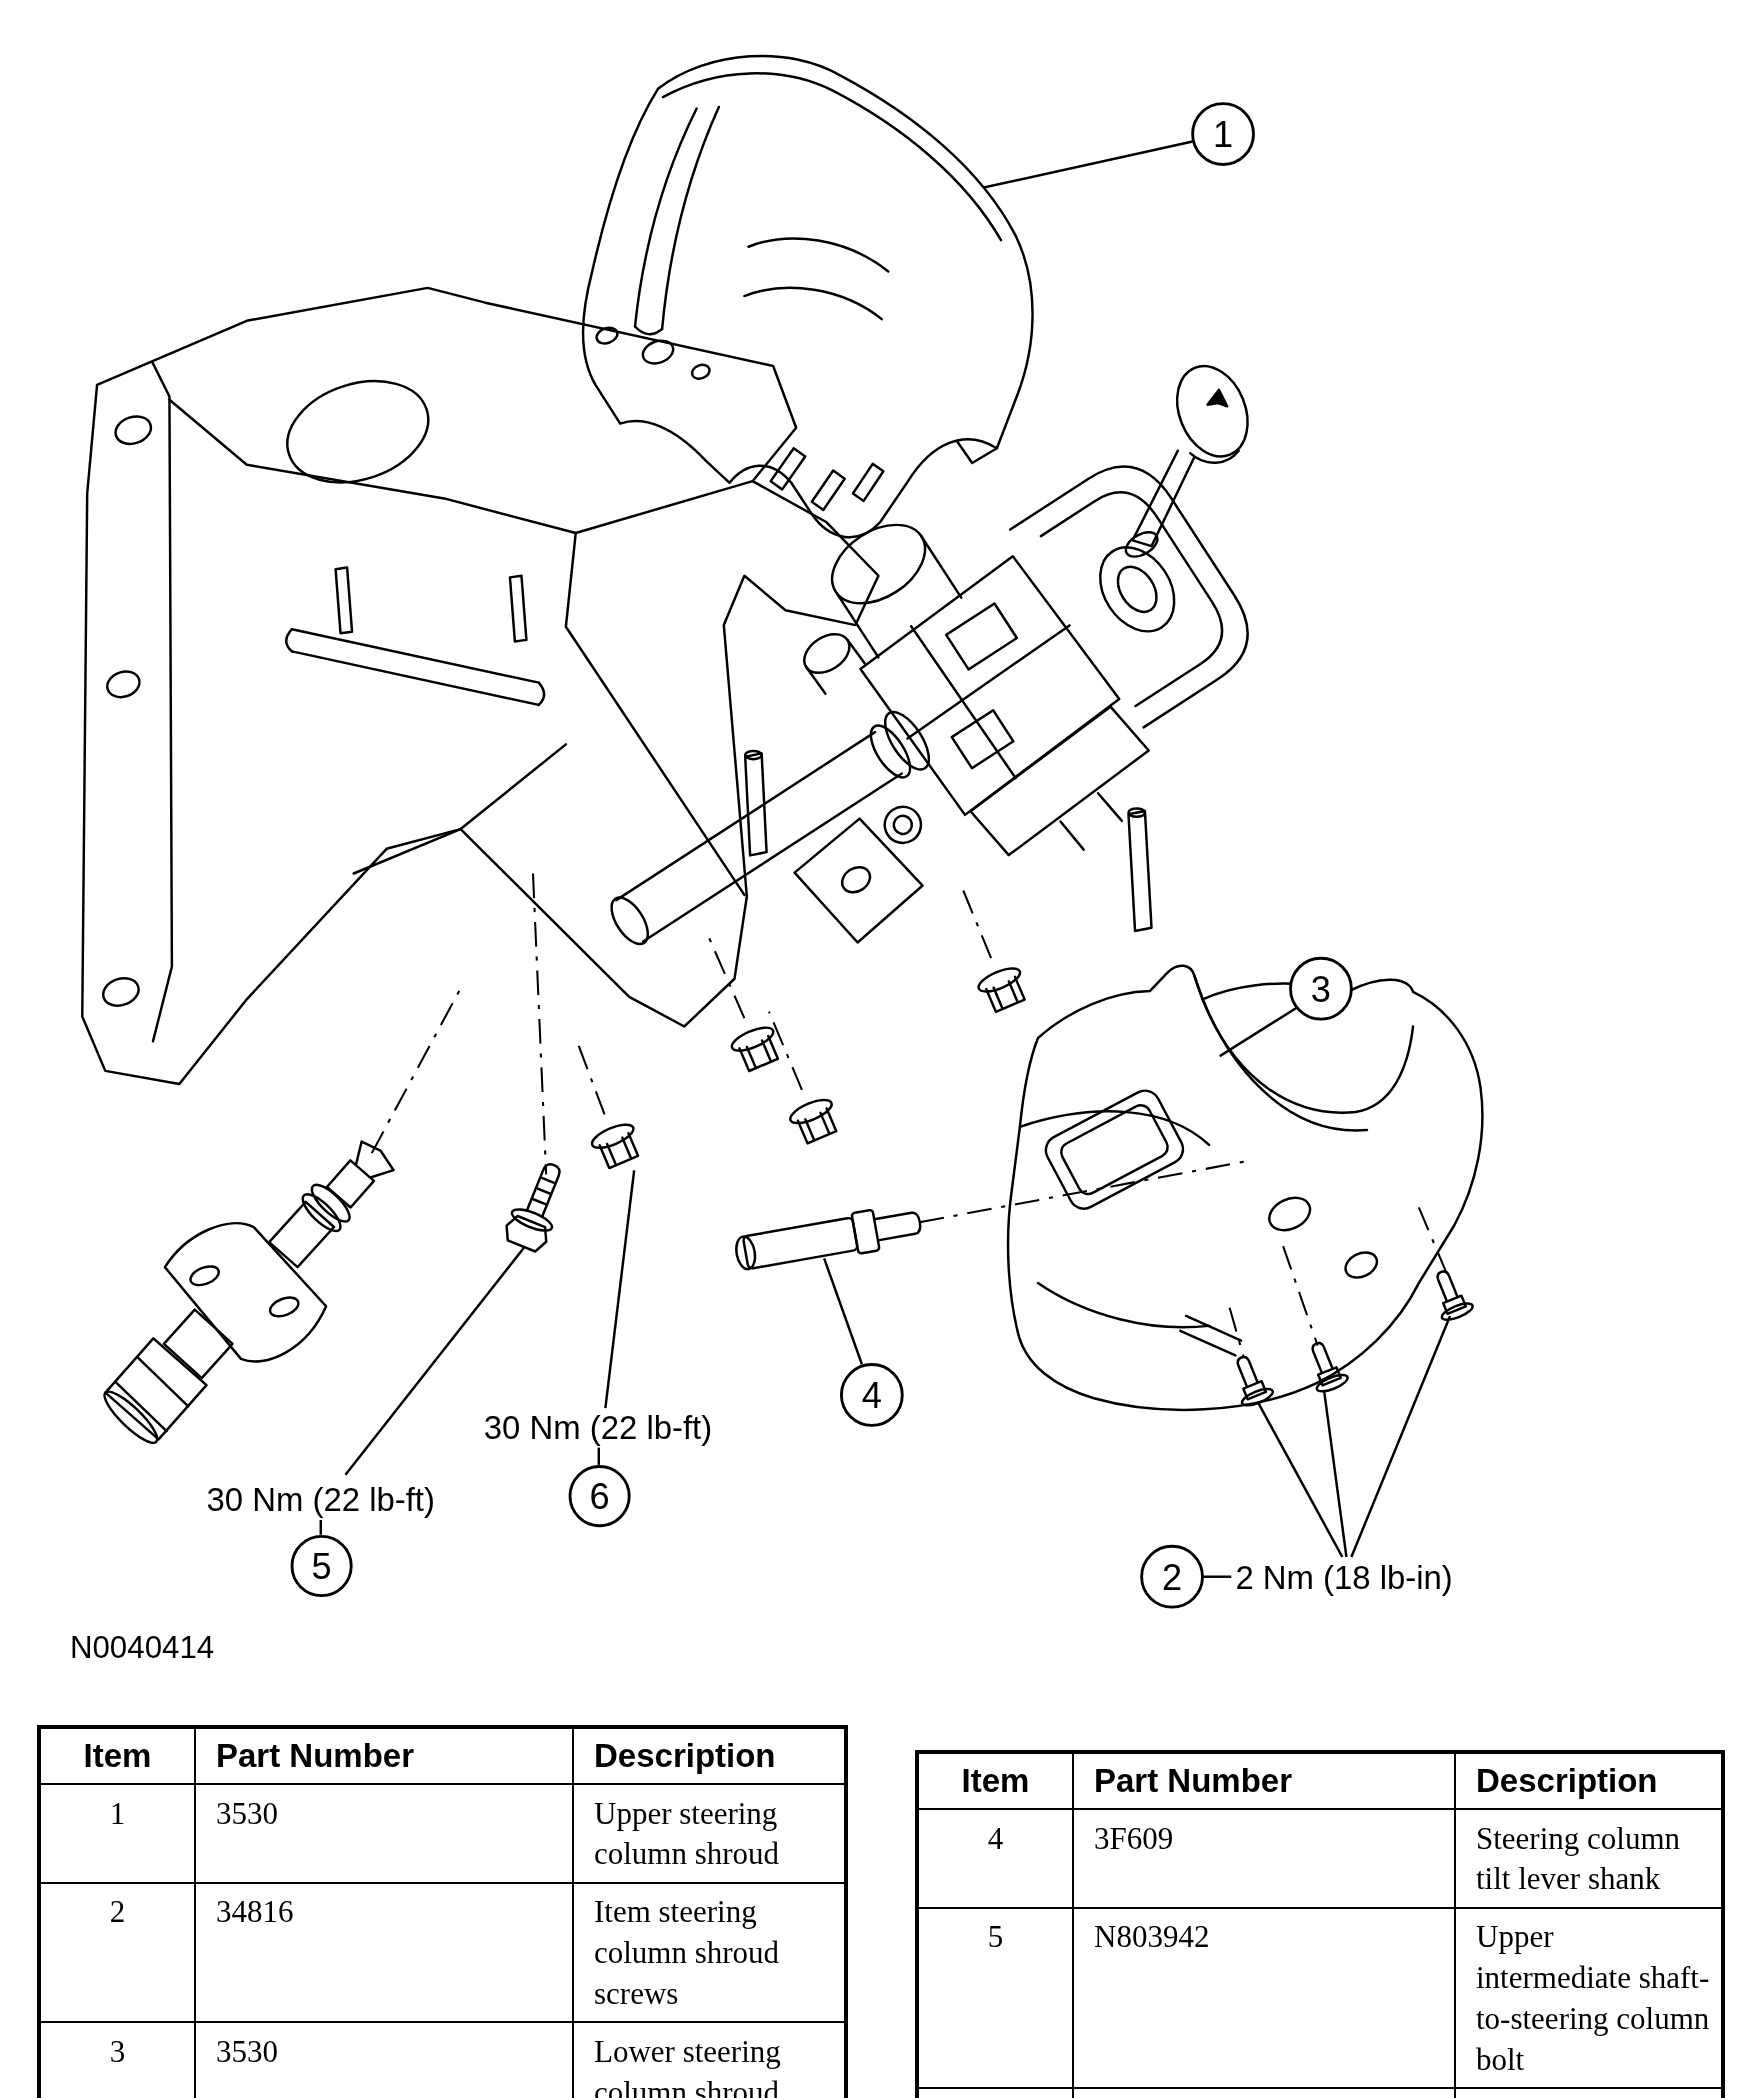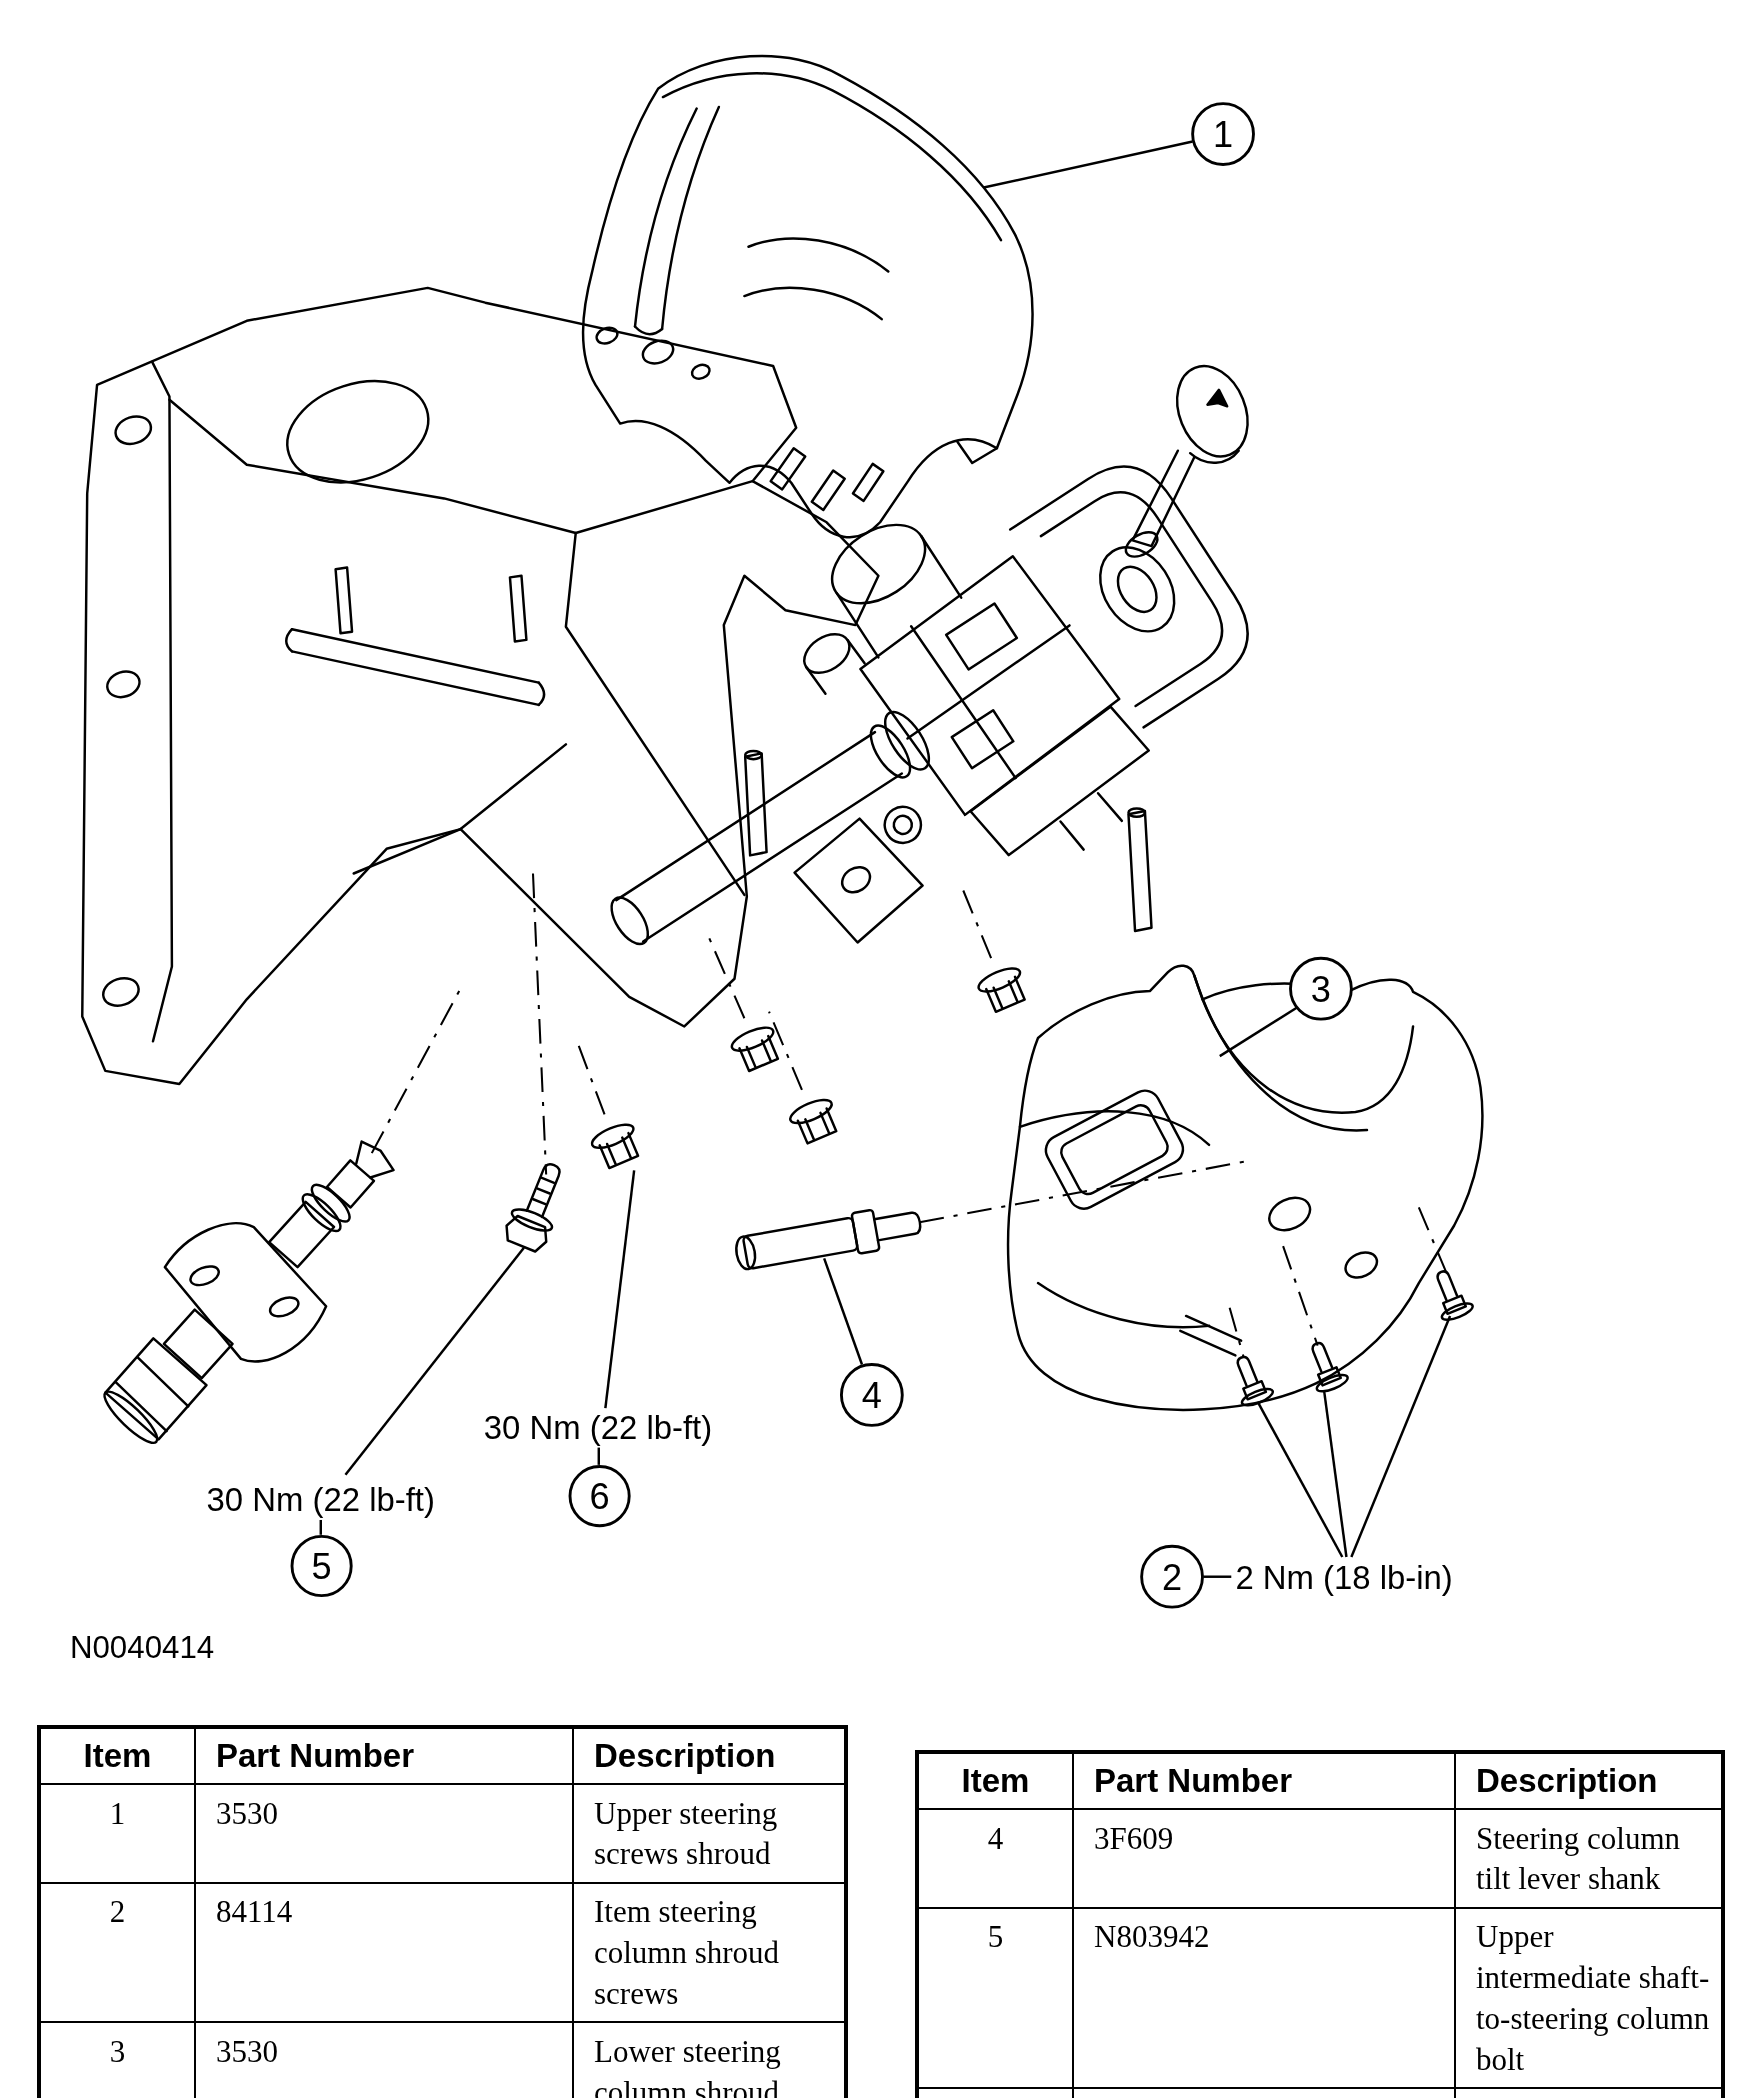--- a/index.html
+++ b/index.html
@@ -283,25 +283,25 @@
     <tr>
       <th class="col-item">Item</th>
       <th>Part Number</th>
       <th>Description</th>
     </tr>
   </thead>
   <tbody>
     <tr>
       <td class="cell-item">1</td>
       <td>3530</td>
-      <td>Upper steering screws shroud</td>
+      <td>Upper steering column shroud</td>
     </tr>
     <tr>
       <td class="cell-item">2</td>
-      <td>84114</td>
+      <td>34816</td>
       <td>Item steering column shroud screws</td>
     </tr>
     <tr>
       <td class="cell-item">3</td>
       <td>3530</td>
       <td>Lower steering column shroud</td>
     </tr>
   </tbody>
 </table>
 

